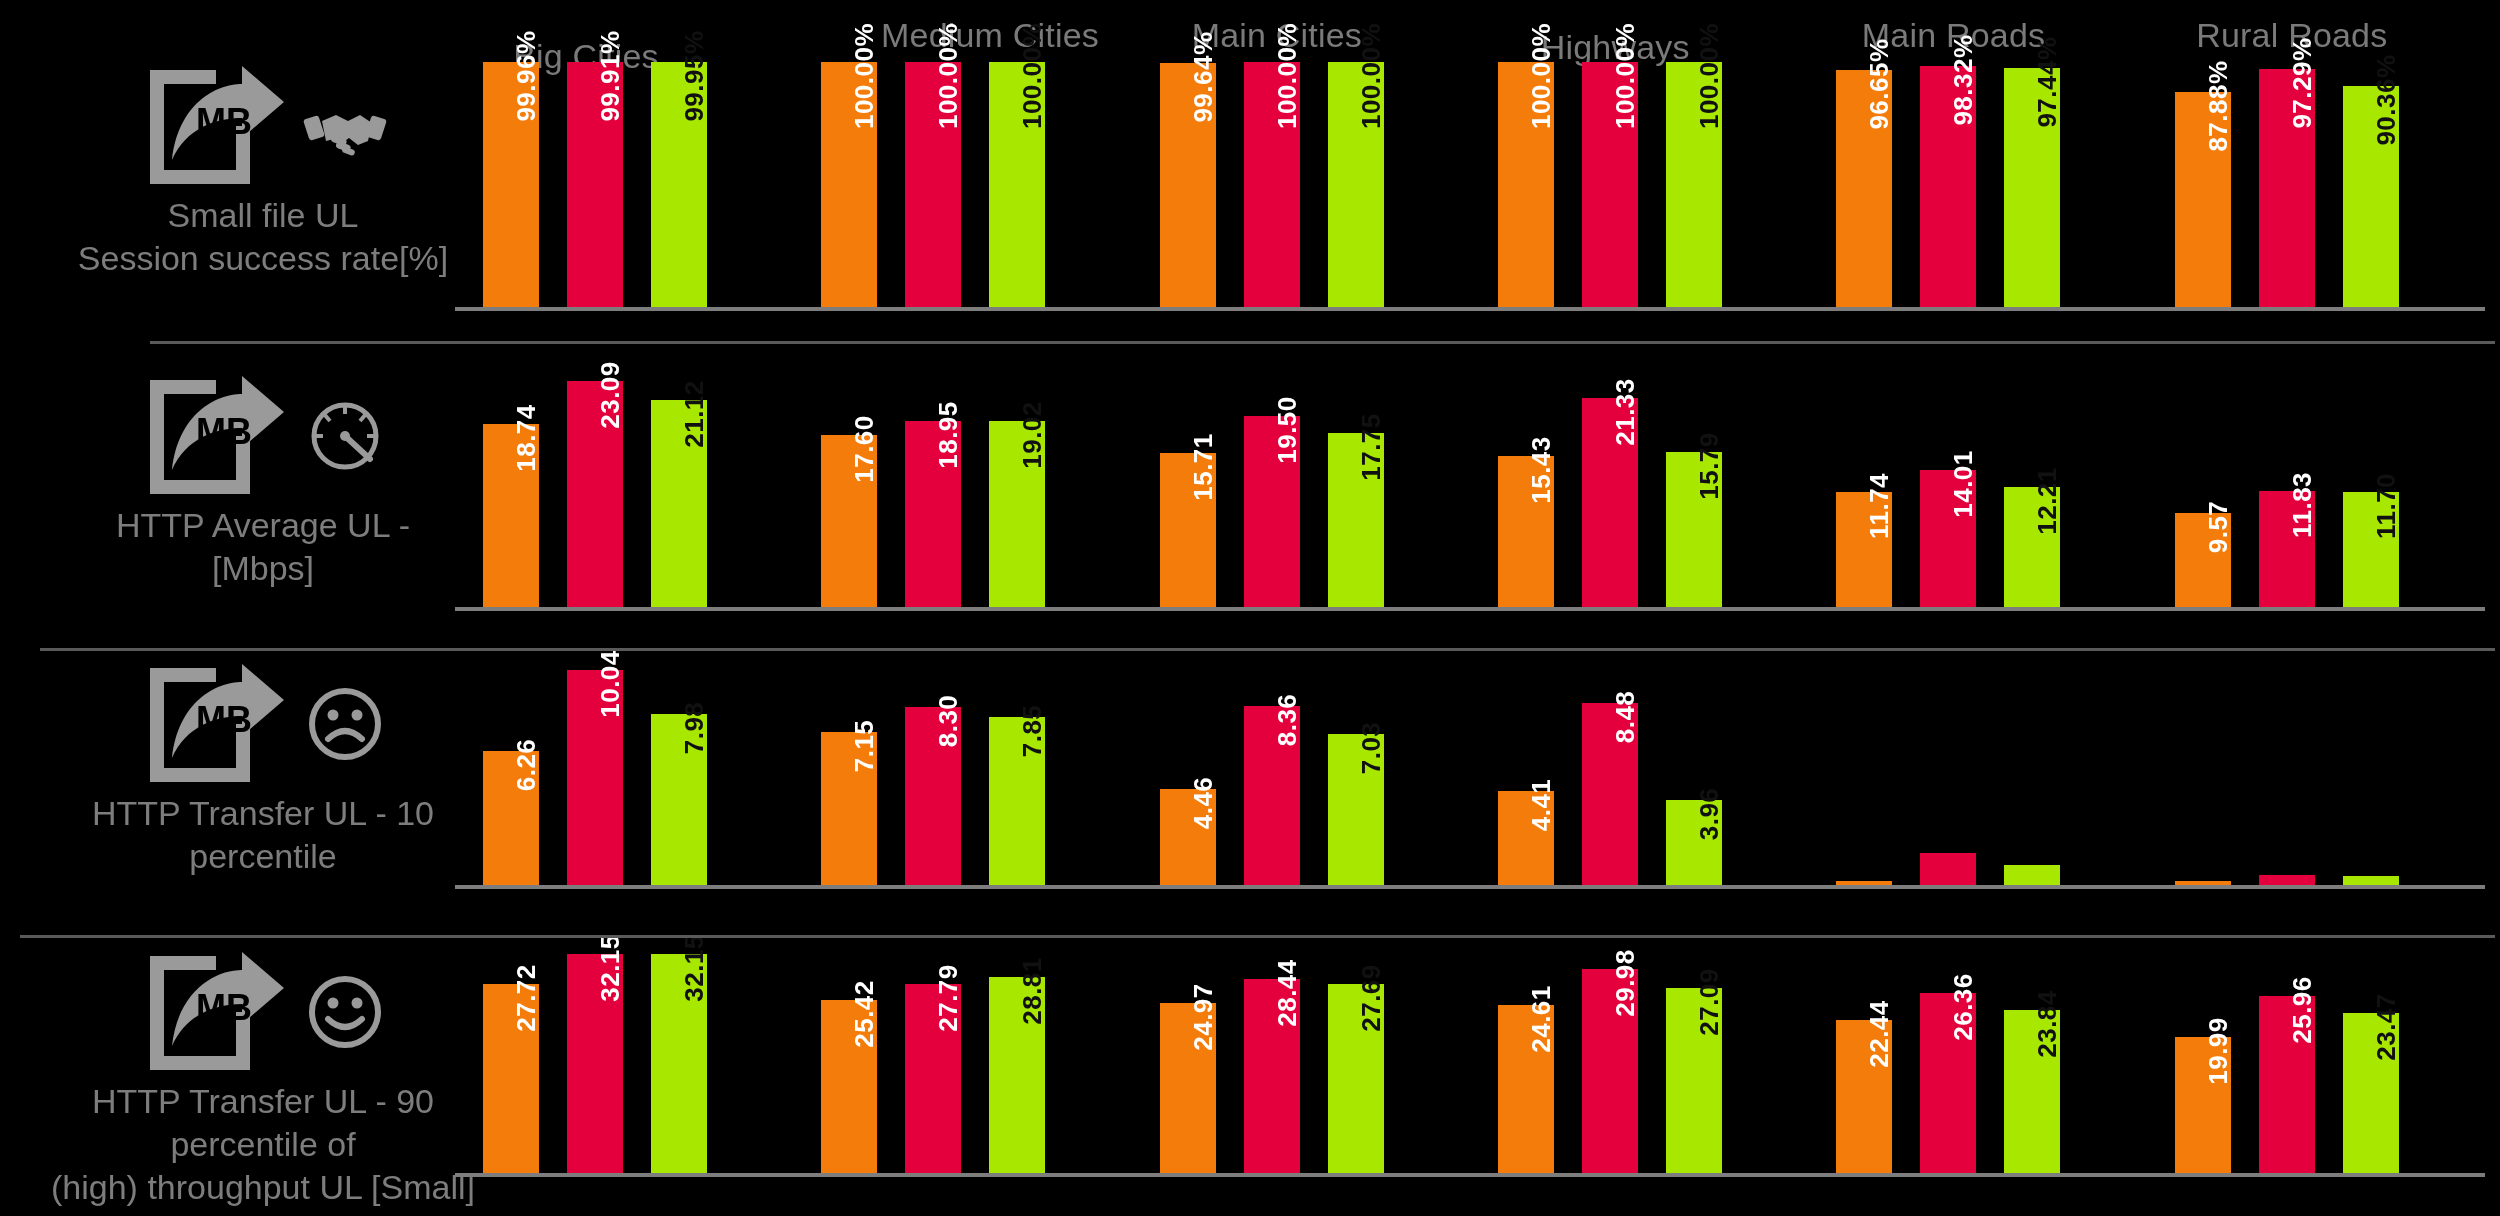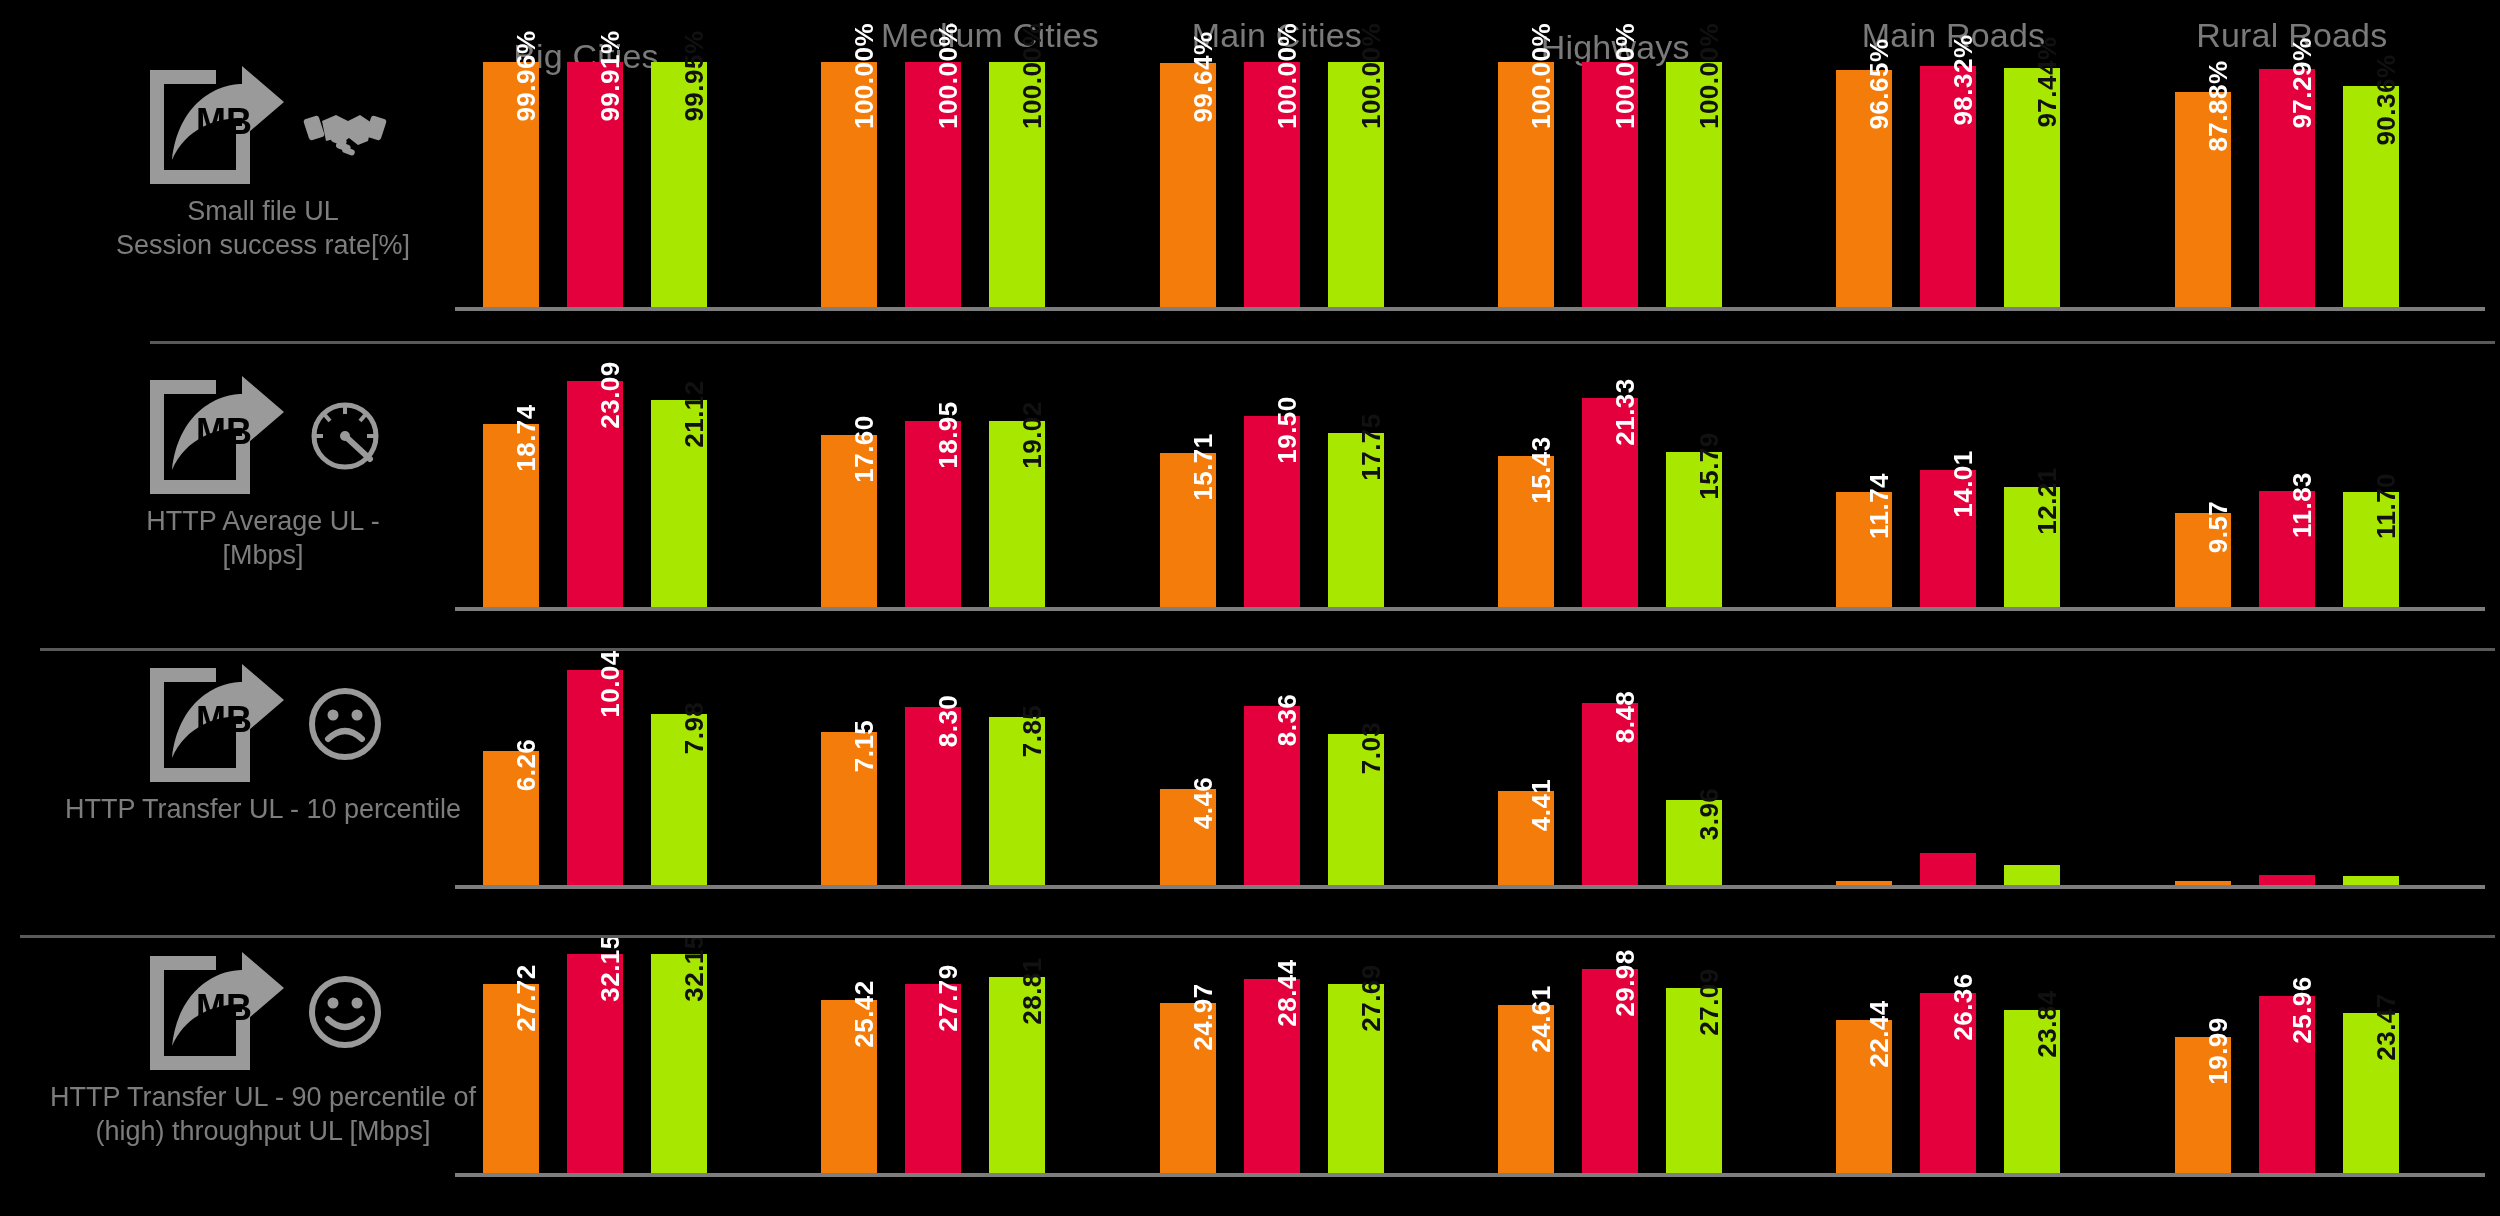--- a/index.html
+++ b/index.html
@@ -29,21 +29,21 @@
     display:flex;flex-direction:column;align-items:center;padding-left:33px;
   }
   .icon-pair{
     display:flex;align-items:center;justify-content:center;
     gap:14px;height:128px;
   }
   .icon-pair svg{display:block;}
   .row-caption{
     margin-top:4px;
     text-align:center;
-    font-size:27px;line-height:1.27;
+    font-size:34px;line-height:1.27;
     color:#7d7d7d;
     width:440px;
   }
   
   .plot{
     position:absolute;left:455px;top:0;width:2030px;
   }
   .baseline{
     position:absolute;left:0;width:2030px;height:4px;background:#7d7d7d;
   }
@@ -375,21 +375,21 @@
   <svg width="86" height="86" viewBox="0 0 86 86">
     <circle cx="43" cy="43" r="33" fill="none" stroke="#9a9a9a" stroke-width="6"></circle>
     <circle cx="31" cy="34" r="5.5" fill="#9a9a9a"></circle>
     <circle cx="55" cy="34" r="5.5" fill="#9a9a9a"></circle>
     <path d="M26 50 Q43 66 60 50" fill="none" stroke="#9a9a9a" stroke-width="6" stroke-linecap="round"></path>
   </svg>
           </span>
         </div>
         <div class="row-caption">
           <div>HTTP Transfer UL - 90 percentile of</div>
-          <div>(high) throughput UL [Mbps]</div>
+          <div>(high) throughput UL [Small]</div>
         </div>
       </div>
       <div class="plot" style="top: 0px; height: 225px;">
         <div class="group" style="left: 0px; width: 338.333px; height: 225px; bottom: 0px; position: absolute;">
           <div class="bar c0" style="left: 28px; height: 189px; bottom: 0px; background: rgb(244, 124, 10);">
             <span class="vlabel">27.72</span>
           </div>
           <div class="bar c1" style="left: 112px; height: 219.205px; bottom: 0px; background: rgb(228, 0, 60);">
             <span class="vlabel">32.15</span>
           </div>

